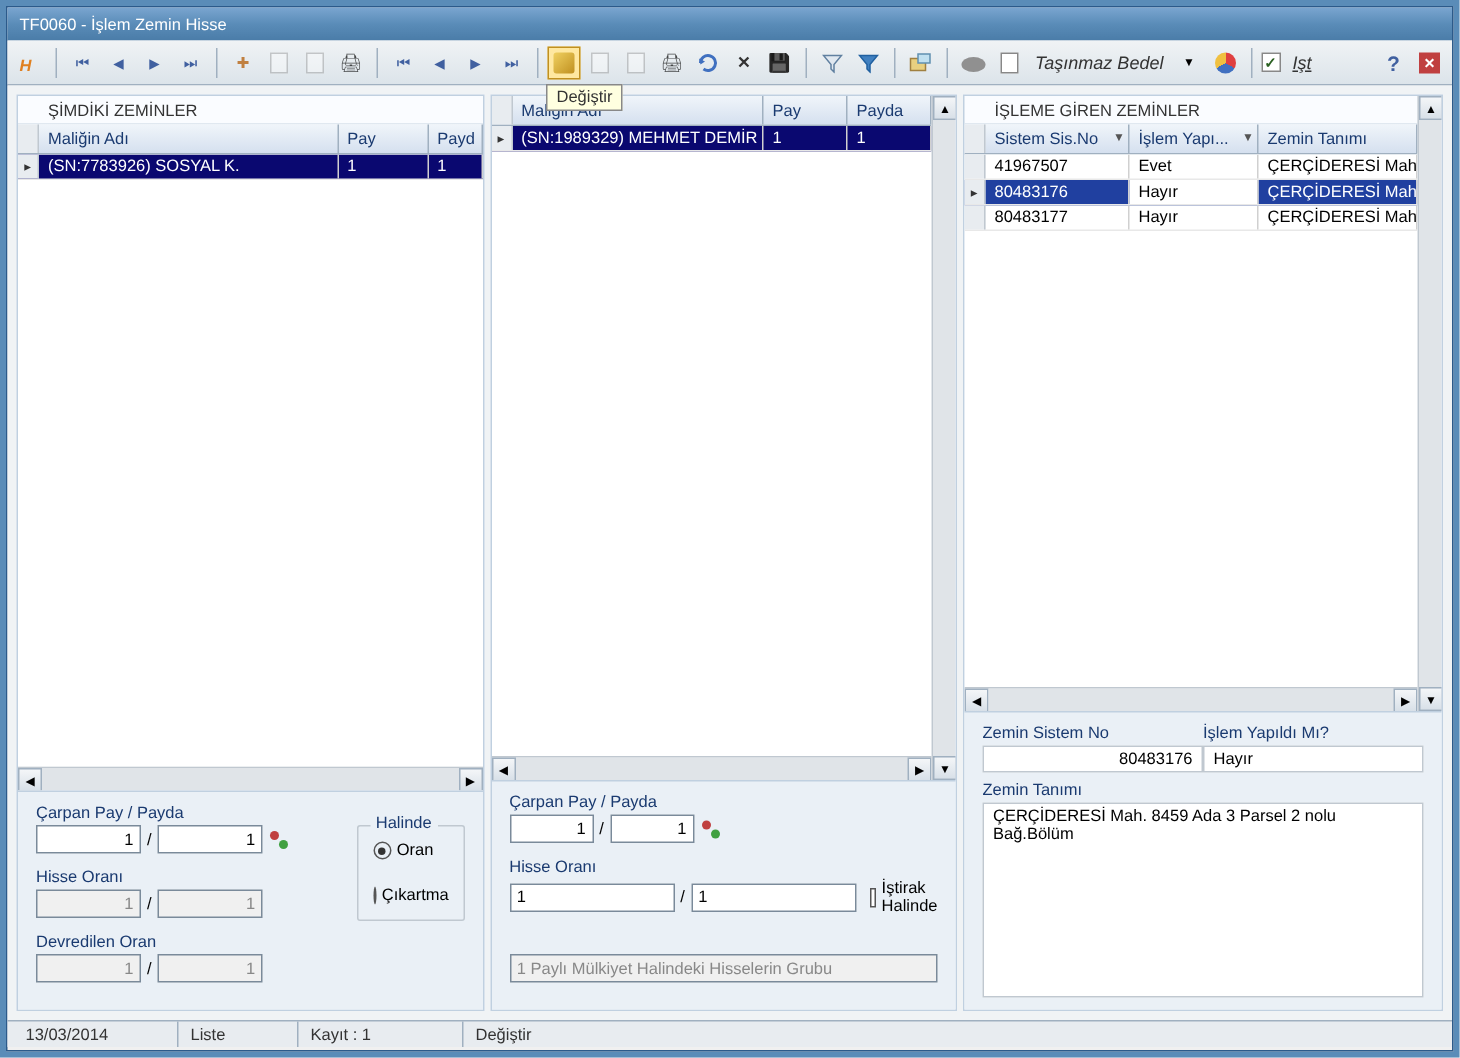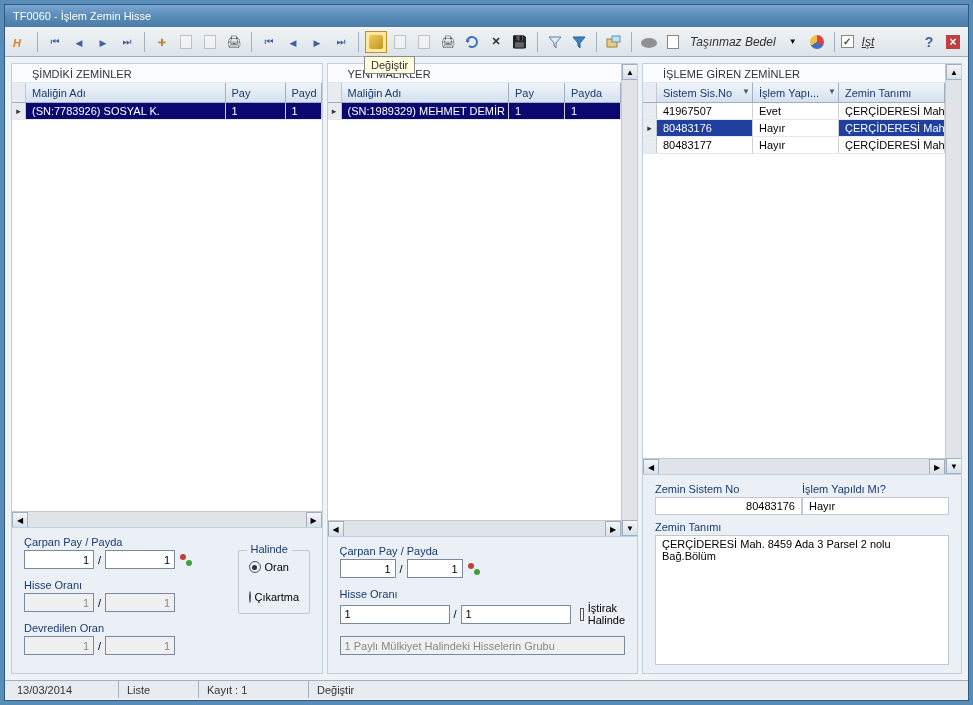--- a/index.html
+++ b/index.html
@@ -266,21 +266,20 @@
               <span>Çıkartma</span>
             </div>
           </div>
         </div>
       </div>
     </div>
 
     <div class="panel panel-mid">
       <div class="panel-wrap">
         <div class="panel-main">
-          <div class="panel-header">YENİ MALİKLER</div>
           <div class="grid-header">
             <div class="row-indicator"></div>
             <div class="cell" style="flex:1">Maliğin Adı</div>
             <div class="cell" style="width:56px">Pay</div>
             <div class="cell" style="width:56px">Payda</div>
           </div>
           <div class="grid-body">
             <div class="grid-row sel-brown">
               <div class="row-indicator">▸</div>
               <div class="cell" style="flex:1">(SN:1989329) MEHMET DEMİR</div>
@@ -318,21 +317,21 @@
           <div class="form-row">
             <input class="form-input left" style="width: 110px;" value="1">
             <span>/</span>
             <input class="form-input left" style="width: 110px;" value="1">
             <span style="width:10px"></span>
             <span class="checkbox"></span>
             <span>İştirak Halinde</span>
           </div>
         </div>
         <div class="form-group">
-          <input class="form-input readonly left" style="width: 100%;" readonly="" value="1 Paylı Mülkiyet Halindeki Hisselerin Grubu">
+          <input class="form-input readonly left" style="width: 100%; margin-top: 16px;" readonly="" value="1 Paylı Mülkiyet Halindeki Hisselerin Grubu">
         </div>
       </div>
     </div>
 
     <div class="panel panel-right">
       <div class="panel-wrap">
         <div class="panel-main">
           <div class="panel-header">İŞLEME GİREN ZEMİNLER</div>
           <div class="grid-header">
             <div class="row-indicator"></div>

